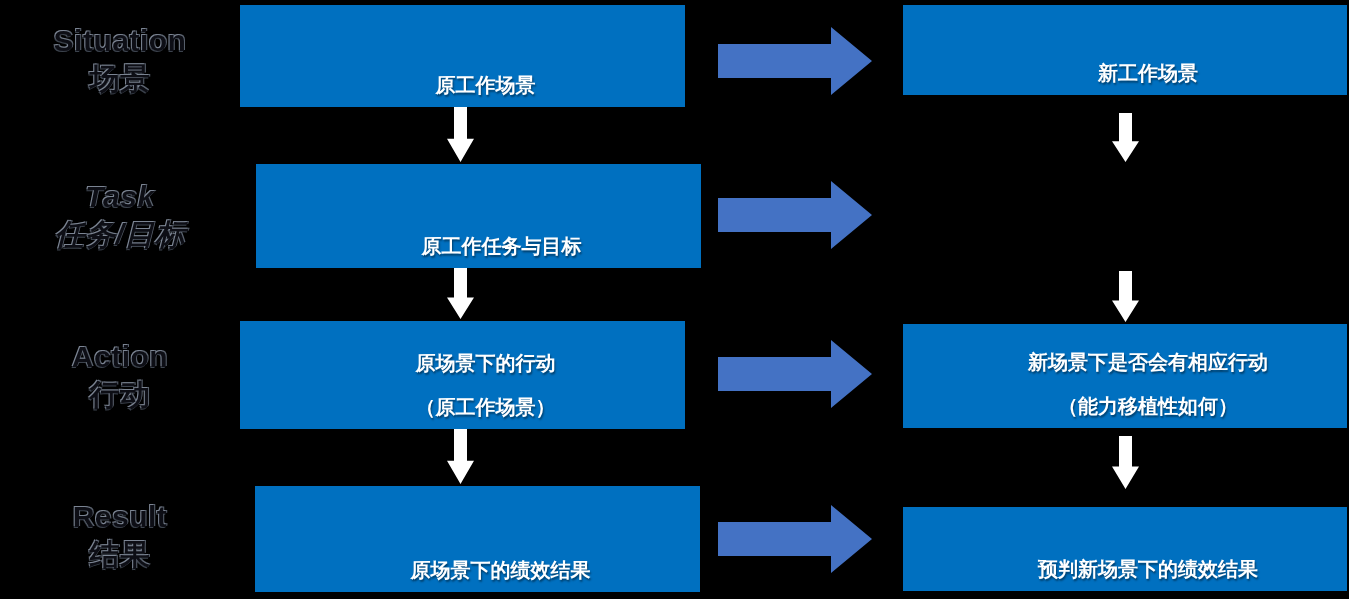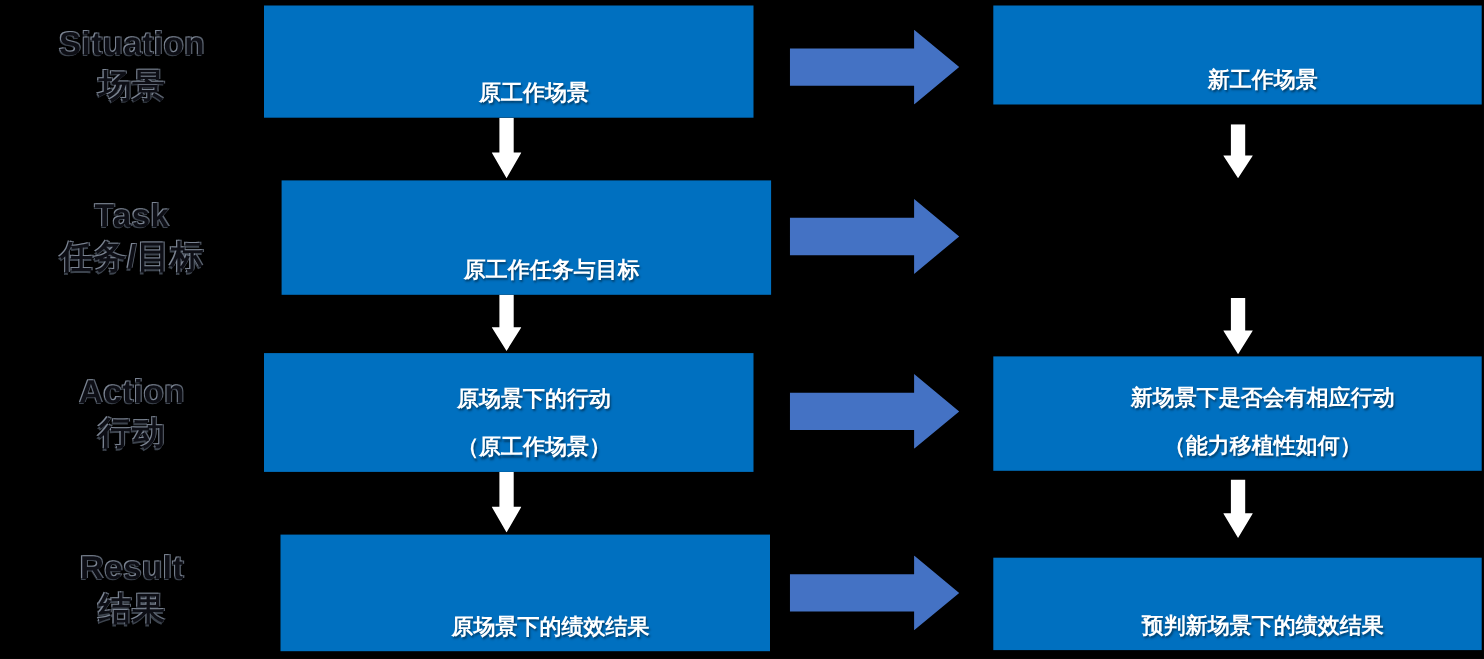--- a/index.html
+++ b/index.html
@@ -32,21 +32,21 @@
     line-height: 38px;
     color: var(--label-text);
     text-shadow:
       -1px -1px 0 #7b8492,
        1px -1px 0 #59616d,
       -1px  1px 0 #3c434d,
        2px  2px 3px rgba(0,0,0,0.9);
     letter-spacing: 0.5px;
   }
   .row-label-1 { top: 22px; }
-  .row-label-2 { top: 178px; }
+  .row-label-2 { top: 178px; font-style: italic; }
   .row-label-3 { top: 338px; }
   .row-label-4 { top: 498px; }
 
   
   .node {
     position: absolute;
     background: var(--box-blue);
     color: var(--box-text);
     display: flex;
     flex-direction: column;

